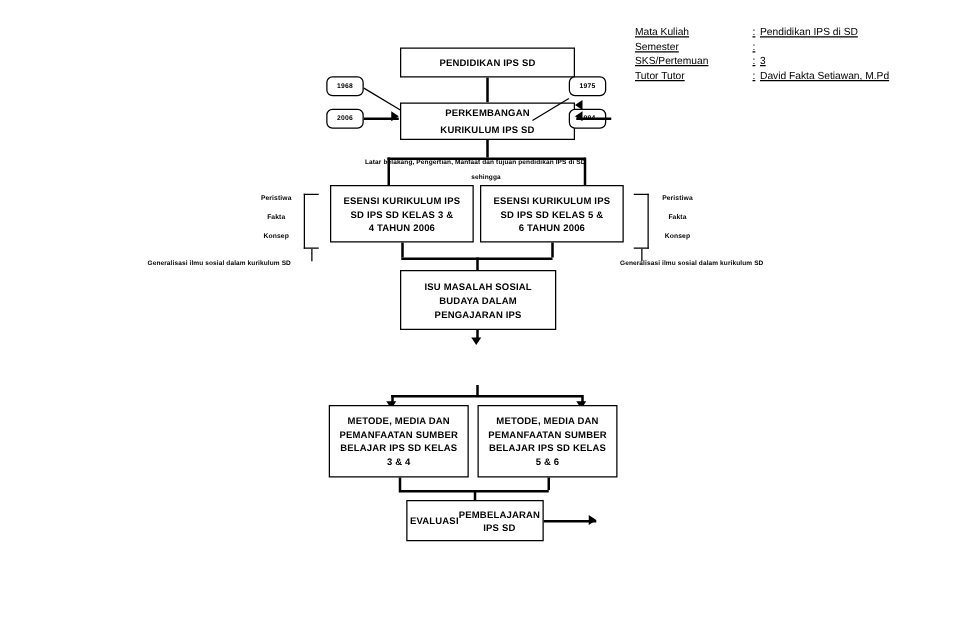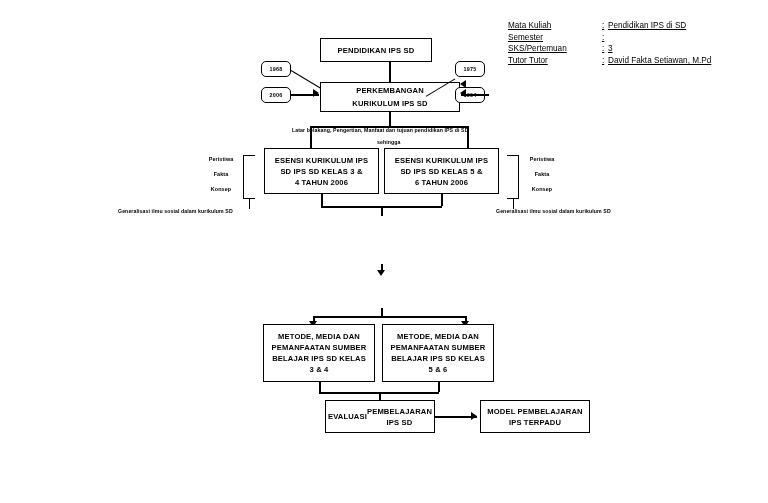--- a/index.html
+++ b/index.html
@@ -167,21 +167,21 @@
       <div class="meta-sep">:</div>
       <div class="meta-value">3</div>
     </div>
     <div class="meta-row">
       <div class="meta-label">Tutor Tutor</div>
       <div class="meta-sep">:</div>
       <div class="meta-value">David Fakta Setiawan, M.Pd</div>
     </div>
   </div>
 
-  <div class="box" style="left:320px; top:38px; width:112px; height:24px;">
+  <div class="box" style="left:320px; top:38px; width:140px; height:24px;">
     <span>PENDIDIKAN IPS SD</span>
   </div>
 
   <div class="ln lnv" style="left:389px; top:62px; height:20px;"></div>
 
   <div class="box" style="left:320px; top:82px; width:140px; height:30px; flex-direction:column;justify-content:space-between;">
     <span>PERKEMBANGAN</span>
     <span>KURIKULUM IPS SD</span>
   </div>
 
@@ -242,20 +242,25 @@
   <div class="side-label" style="left:520px; top:171px; width:44px;">Fakta</div>
   <div class="side-label" style="left:520px; top:186px; width:44px;">Konsep</div>
   <div class="caption" style="left:496px; top:208px;">Generalisasi ilmu sosial dalam kurikulum SD</div>
   <div class="ln lnv-thin" style="left:513px; top:199px; height:10px;"></div>
 
   <div class="ln lnv" style="left:321px; top:194px; height:12px;"></div>
   <div class="ln lnv" style="left:441px; top:194px; height:12px;"></div>
   <div class="ln lnh" style="left:321px; top:206px; width:121px;"></div>
   <div class="ln lnv" style="left:381px; top:206px; height:10px;"></div>
 
+  <div class="box" style="left:320px; top:216px; width:125px; height:48px; flex-direction:column;">
+    <span>ISU MASALAH SOSIAL</span>
+    <span>BUDAYA DALAM</span>
+    <span>PENGAJARAN IPS</span>
+  </div>
 
   <div class="ln lnv" style="left:381px; top:264px; height:9px;"></div>
   <div class="arrow-down" style="left:377px; top:270px;"></div>
 
 
   <div class="ln lnv" style="left:381px; top:308px; height:8px;"></div>
   <div class="ln lnh" style="left:313px; top:316px; width:153px;"></div>
   <div class="ln lnv" style="left:313px; top:316px; height:8px;"></div>
   <div class="ln lnv" style="left:465px; top:316px; height:8px;"></div>
   <div class="arrow-down" style="left:309px; top:321px;"></div>
@@ -281,18 +286,14 @@
   <div class="ln lnv" style="left:379px; top:392px; height:8px;"></div>
 
   <div class="box" style="left:325px; top:400px; width:110px; height:33px; flex-direction:row;">
     <span>EVALUASI</span>
     <span>PEMBELAJARAN IPS SD</span>
   </div>
 
   <div class="ln lnh" style="left:435px; top:416px; width:42px;"></div>
   <div class="arrow-right" style="left:471px; top:412px;"></div>
 
-  <div class="box" style="left:480px; top:400px; width:110px; height:33px; flex-direction:column;">
-    <span>MODEL PEMBELAJARAN</span>
-    <span>IPS TERPADU</span>
-  </div>
 
 </div>
 
 </body></html>

